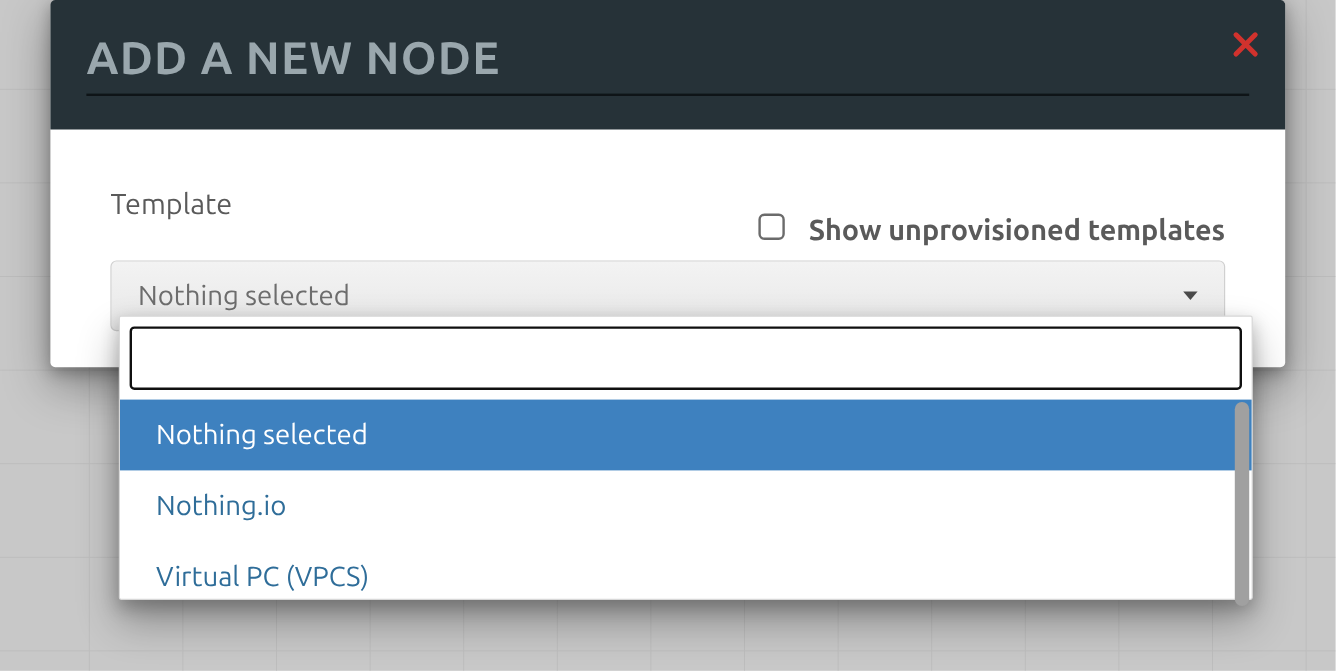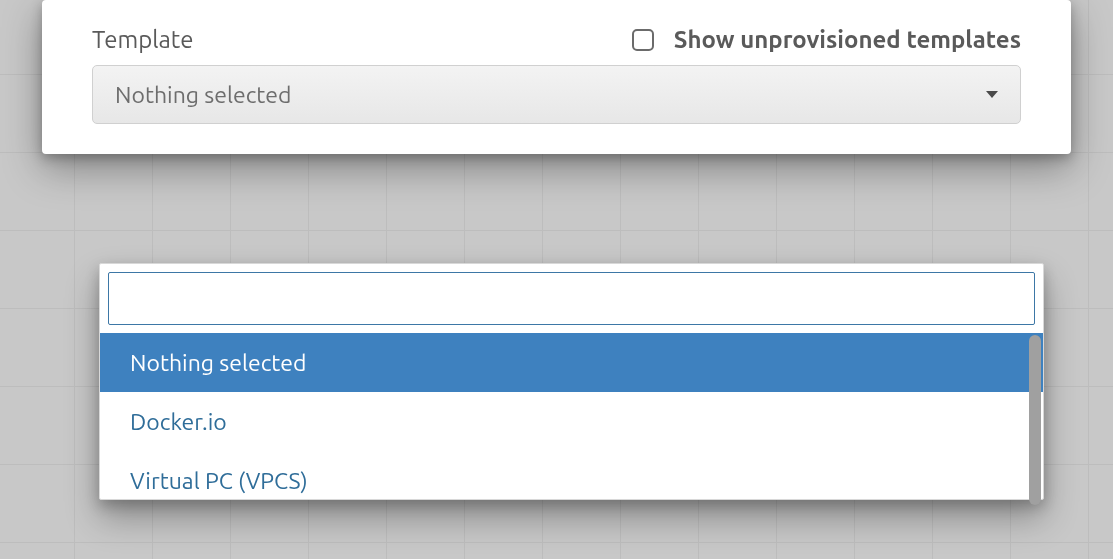--- a/index.html
+++ b/index.html
@@ -57,22 +57,23 @@
       justify-content: space-between;
       margin-bottom: 12px;
     }
     .field-label {
       font-size: 24px;
       font-weight: 400;
       color: #5a5a5a;
     }
     .checkbox-wrap {
       display: flex;
-      align-items: center;
+      align-items: flex-start;
       gap: 20px;
+      margin-top: 44px;
     }
     .checkbox {
       width: 22px; height: 22px;
       border: 2px solid #6b6b6b;
       border-radius: 5px;
       background: #fff;
       cursor: pointer;
     }
     .checkbox-label {
       font-size: 24px;
@@ -150,20 +151,28 @@
       background: #a0a0a0;
       border-radius: 6px;
     }
   </style>
 </head>
 <body>
 
 <div class="grid-bg"></div>
 
 <div class="modal">
+  <div class="modal-header">
+    <div class="modal-title">ADD A NEW NODE</div>
+    <div class="close-icon">
+      <svg viewBox="0 0 22 22" width="22" height="22">
+        <path d="M3 3 L19 19 M19 3 L3 19" stroke="#d1322d" stroke-width="4.2" stroke-linecap="round"></path>
+      </svg>
+    </div>
+  </div>
 
   <div class="modal-body">
     <div class="field-row">
       <div class="field-label">Template</div>
       <div class="checkbox-wrap">
         <div class="checkbox"></div>
         <div class="checkbox-label">Show unprovisioned templates</div>
       </div>
     </div>
 
@@ -171,19 +180,19 @@
       <span>Nothing selected</span>
       <span class="caret-down"></span>
     </div>
   </div>
 </div>
 
 <div class="dropdown-panel">
   <input class="dropdown-search" type="text" autofocus="" value="" style="">
   <div class="option-list">
     <div class="option selected">Nothing selected</div>
-    <div class="option">Docker.io</div>
+    <div class="option">Nothing.io</div>
     <div class="option last-visible">Virtual PC (VPCS)</div>
     <div class="scrollbar-track">
       <div class="scrollbar-thumb"></div>
     </div>
   </div>
 </div>
 
 </body></html>

